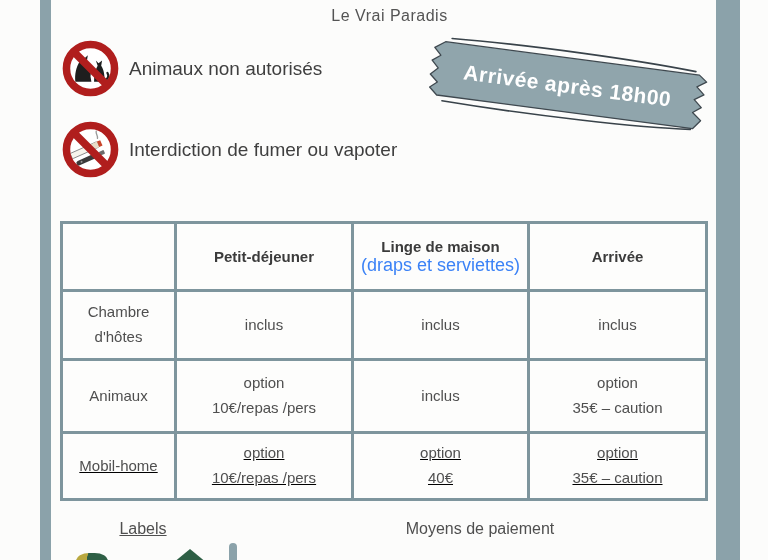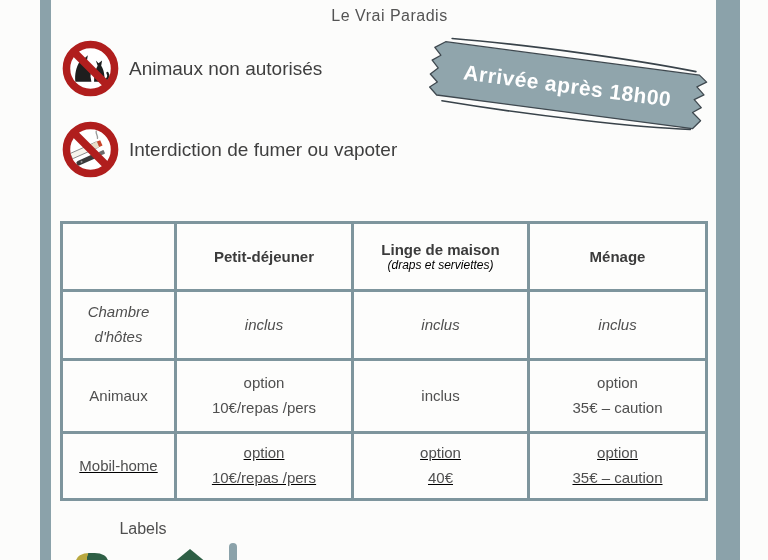--- a/index.html
+++ b/index.html
@@ -85,37 +85,37 @@
     padding: 2px 6px;
     color: #4f4f4f;
     font-size: 15px;
     font-weight: 400;
   }
   col.c0 { width: 114px; }
   col.c1 { width: 177px; }
   col.c2 { width: 176px; }
   col.c3 { width: 178px; }
   tr.head-row    { height: 68px; margin-top: 12px; }
-  tr.body-row-0  { height: 69px; font-style: italic; }
+  tr.body-row-0  { height: 69px; }
   tr.body-row-1  { height: 73px; }
   tr.body-row-2  { height: 67px; text-decoration: underline; }
   .th-title { font-weight: 700; color: #3b3b3b; font-size: 15px; }
-  .th-sub   { font-style: italic; font-size: 12px; color: #000000; font-weight: 400; }
+  .th-sub   { font-size: 18px; color: #3b82f6; font-weight: 400; }
   .th-sub:empty { display: none; }
   .cell, .row-label { white-space: pre-line; line-height: 1.65; }
 
   
   .footer-heading {
     position: absolute;
     top: 520px;
     text-align: center;
     font-size: 16px;
     color: #4f4f4f;
   }
-  .footer-heading.labels  { left: 60px;  width: 166px; }
+  .footer-heading.labels  { left: 60px;  width: 166px; text-decoration: underline; }
   .footer-heading.payment { left: 255px; width: 450px; }
 
   .footer-divider {
     position: absolute;
     left: 229px;
     top: 543px;
     width: 8px;
     height: 20px;
     border-radius: 4px 4px 0 0;
     background: #8ba2aa;
@@ -206,21 +206,21 @@
         <th></th>
         <th>
           <div class="th-title">Petit-déjeuner</div>
 
         </th>
         <th>
           <div class="th-title">Linge de maison</div>
           <div class="th-sub">(draps et serviettes)</div>
         </th>
         <th>
-          <div class="th-title">Ménage</div>
+          <div class="th-title">Arrivée</div>
 
         </th>
       </tr>
       <tr class="body-row-0">
         <td class="row-label">Chambre d'hôtes</td>
         <td class="cell">inclus</td>
         <td class="cell">inclus</td>
         <td class="cell">inclus</td>
       </tr>
       <tr class="body-row-1">
@@ -238,17 +238,18 @@
         <td class="cell">option
 40€</td>
         <td class="cell">option
 35€ – caution</td>
       </tr>
     </tbody>
       </table>
   </div>
 
   <div class="footer-heading labels">Labels</div>
+  <div class="footer-heading payment">Moyens de paiement</div>
   <div class="footer-divider"></div>
   <div class="logo-frag-round"></div>
   <div class="logo-frag-diamond"></div>
 
 </div>
 
 </body></html>

